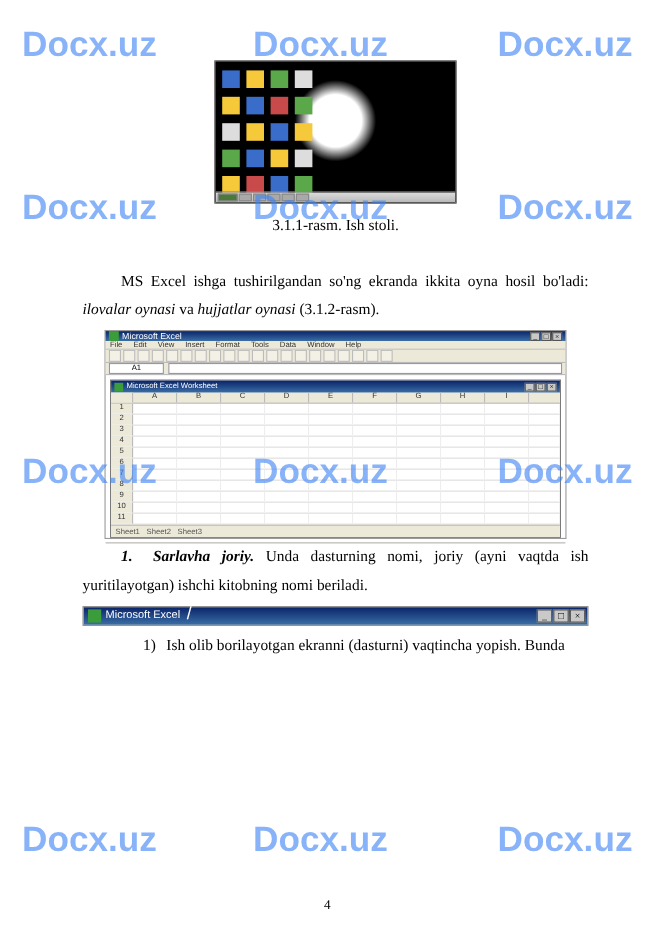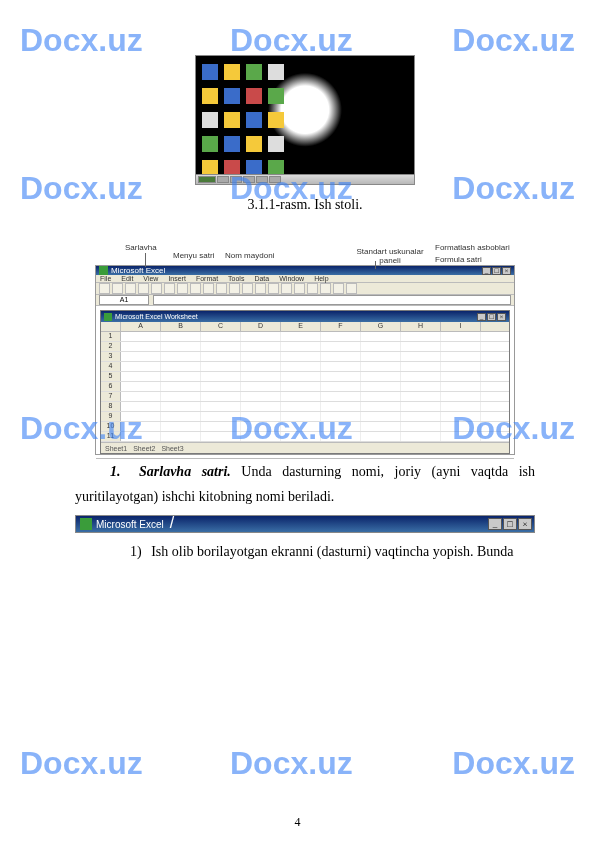--- a/index.html
+++ b/index.html
@@ -190,32 +190,25 @@
         <div class="tb-btn"></div>
         <div class="tb-btn"></div>
         <div class="tb-btn"></div>
         <div class="tb-btn"></div>
         <div class="tb-btn"></div>
       </div>
     </div>
   </div>
   <div class="caption">3.1.1-rasm. Ish stoli.</div>
 
+  <p class="para indent">
+    <span>MS Excel ishga tushirilgandan so'ng ekranda ikkita oyna hosil bo'ladi: </span><span class="italic">ilovalar oynasi</span><span> va </span><span class="italic">hujjatlar oynasi</span><span> (3.1.2-rasm).</span>
+  </p>
 
   <div class="fig2-wrap">
-    <div class="fig2-labels">
-      <span class="lbl" style="left:30px; top:0;">Sarlavha</span>
-      <div class="lbl-line" style="left:50px; top:10px; height:14px;"></div>
-      <span class="lbl" style="left:78px; top:8px;">Menyu satri</span>
-      <span class="lbl" style="left:130px; top:8px;">Nom maydoni</span>
-      <span class="lbl" style="left:260px; top:4px; width:70px;">Standart uskunalar paneli</span>
-      <div class="lbl-line" style="left:280px; top:18px; height:8px;"></div>
-      <span class="lbl" style="left:340px; top:0;">Formatlash asboblari</span>
-      <span class="lbl" style="left:340px; top:12px;">Formula satri</span>
-    </div>
 
     <div class="fig2">
       <div class="excel-title">
         <div style="width:9px;height:9px;background:#3a9c3a;"></div>
         <span>Microsoft Excel</span>
         <div class="win-ctrl">
           <div class="wc">_</div>
           <div class="wc">□</div>
           <div class="wc">×</div>
         </div>
@@ -419,21 +412,21 @@
           <span>Sheet3</span>
         </div>
       </div>
       <div class="status"></div>
     </div>
   </div>
 
 
   <p class="para indent">
     <span class="bold-it">1.</span>
-    <span class="bold-it" style="margin-left:8px;">Sarlavha satri.</span>
+    <span class="bold-it" style="margin-left:8px;">Sarlavha joriy.</span>
     <span> Unda dasturning nomi, joriy (ayni vaqtda ish yuritilayotgan) ishchi kitobning nomi beriladi.</span>
   </p>
 
   <div class="fig3-wrap">
     <div class="fig3">
       <div class="xicon"></div>
       <span class="ttxt">Microsoft Excel</span>
       <span class="fig3-slash">/</span>
       <div class="win-ctrl2">
         <div class="wc2">_</div>

